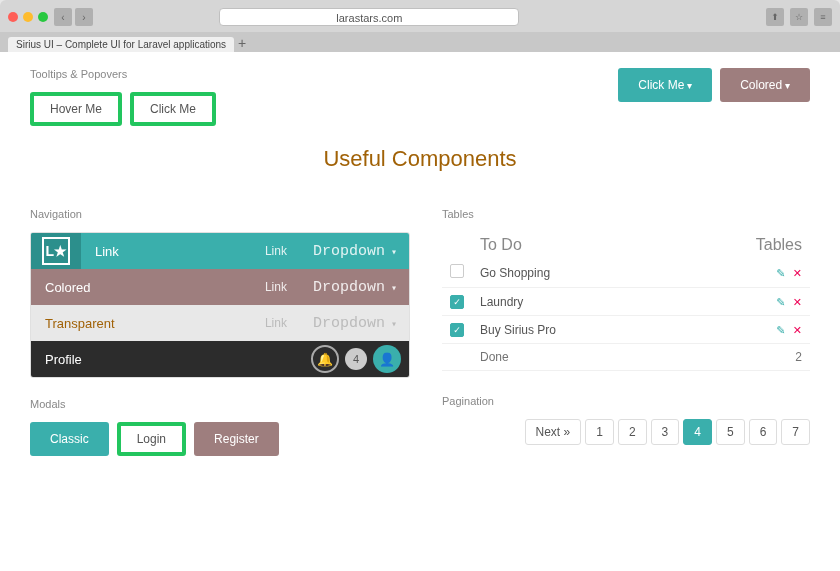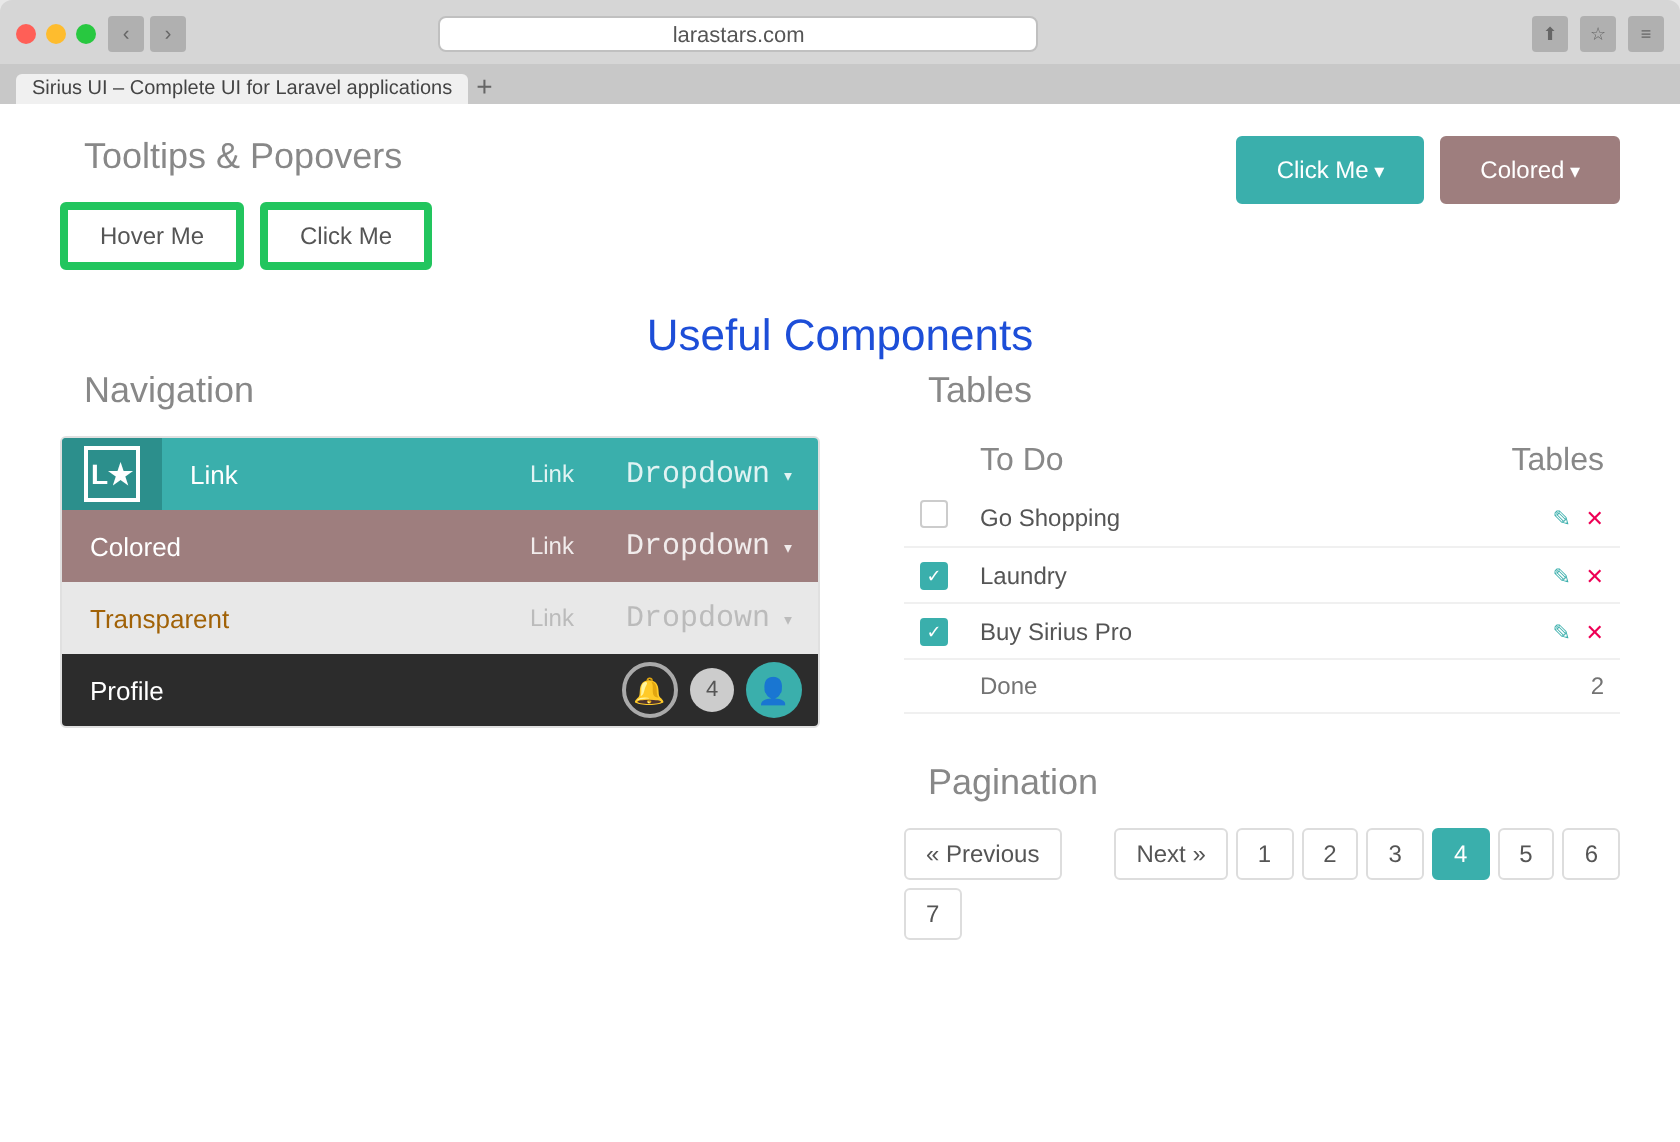--- a/index.html
+++ b/index.html
@@ -101,25 +101,24 @@
     }
 
     
     .top-row {
       display: flex;
       gap: 20px;
       margin-bottom: 20px;
     }
 
     .section-title {
-      font-size: 18px;
+      font-size: 11px;
       color: #888;
       margin-bottom: 12px;
       font-weight: normal;
-      margin-left: 12px;
     }
 
     
     .tooltips-section {
       flex: 1;
     }
     .btn-group {
       display: flex;
       gap: 8px;
     }
@@ -152,30 +151,30 @@
       justify-content: flex-end;
     }
     .btn-dropdown::after {
       content: " ▾";
       font-size: 10px;
     }
 
     
     .section-main-title {
       text-align: center;
-      color: #1d4ed8;
+      color: #a16207;
       font-size: 22px;
       font-weight: 300;
-      margin-bottom: 4px;
+      margin-bottom: 36px;
     }
 
     
     .bottom-row {
       display: flex;
-      gap: 42px;
+      gap: 32px;
     }
 
     .left-col { flex: 0 0 380px; }
     .right-col { flex: 1; }
 
     
     .nav-section { margin-bottom: 20px; }
     .nav-demo {
       border: 1px solid #e0e0e0;
       border-radius: 3px;
@@ -422,20 +421,28 @@
           <div class="nav-row nav-row-dark">
             <span class="nav-profile-text">Profile</span>
             <div class="nav-bell">🔔</div>
             <div class="nav-badge">4</div>
             <div class="nav-avatar">👤</div>
           </div>
 
         </div>
       </div>
 
+      <div class="modals-section">
+        <div class="section-title">Modals</div>
+        <div class="modal-buttons">
+          <button class="btn btn-teal">Classic</button>
+          <button class="btn">Login</button>
+          <button class="btn btn-muted">Register</button>
+        </div>
+      </div>
 
     </div>
 
     <div class="right-col">
 
       <div class="tables-section">
         <div class="section-title">Tables</div>
         <table class="table-demo">
           <thead>
             <tr>
@@ -474,21 +481,20 @@
               <td>Done</td>
               <td class="right">2</td>
             </tr>
           </tbody>
         </table>
       </div>
 
       <div class="pagination-section" style="margin-top:24px;">
         <div class="section-title">Pagination</div>
         <div class="pagination-controls">
-          <button class="page-btn">« Previous</button>
           <div class="page-spacer"></div>
           <button class="page-btn">Next »</button>
           <button class="page-btn">1</button>
           <button class="page-btn">2</button>
           <button class="page-btn">3</button>
           <button class="page-btn page-btn-active">4</button>
           <button class="page-btn">5</button>
           <button class="page-btn">6</button>
           <button class="page-btn">7</button>
         </div>

